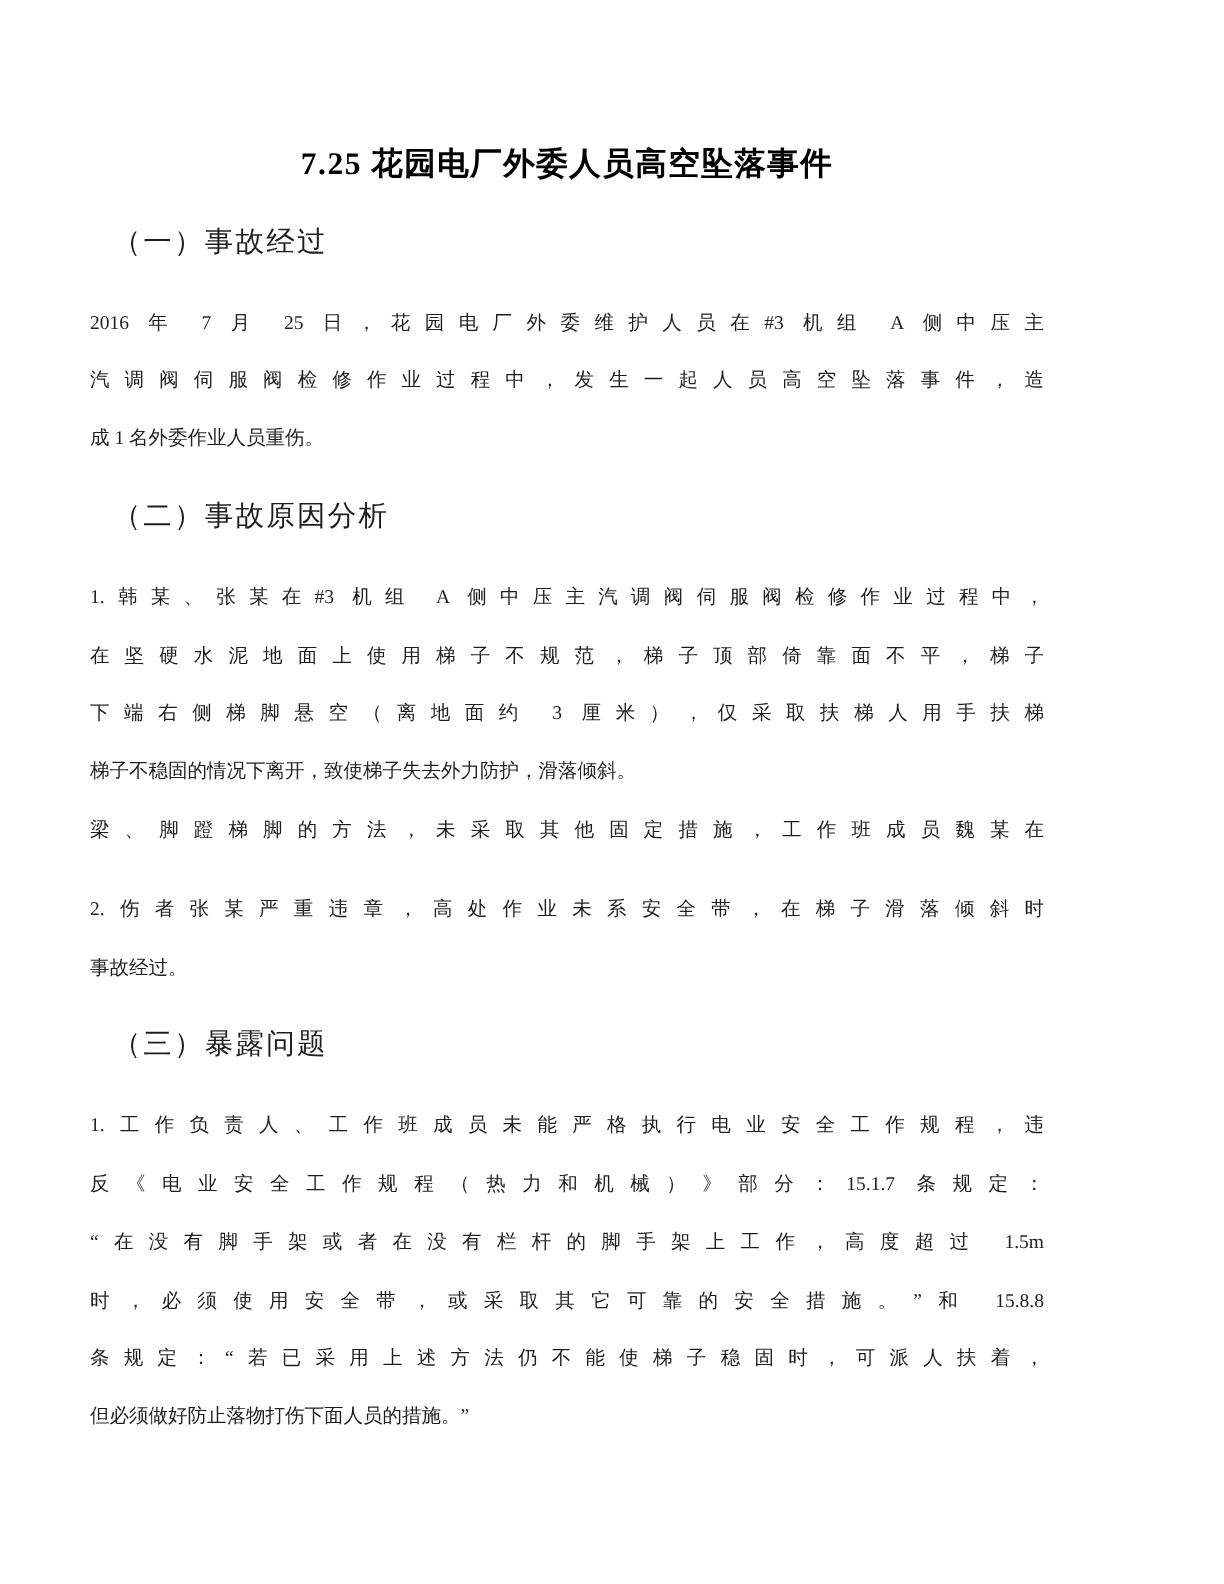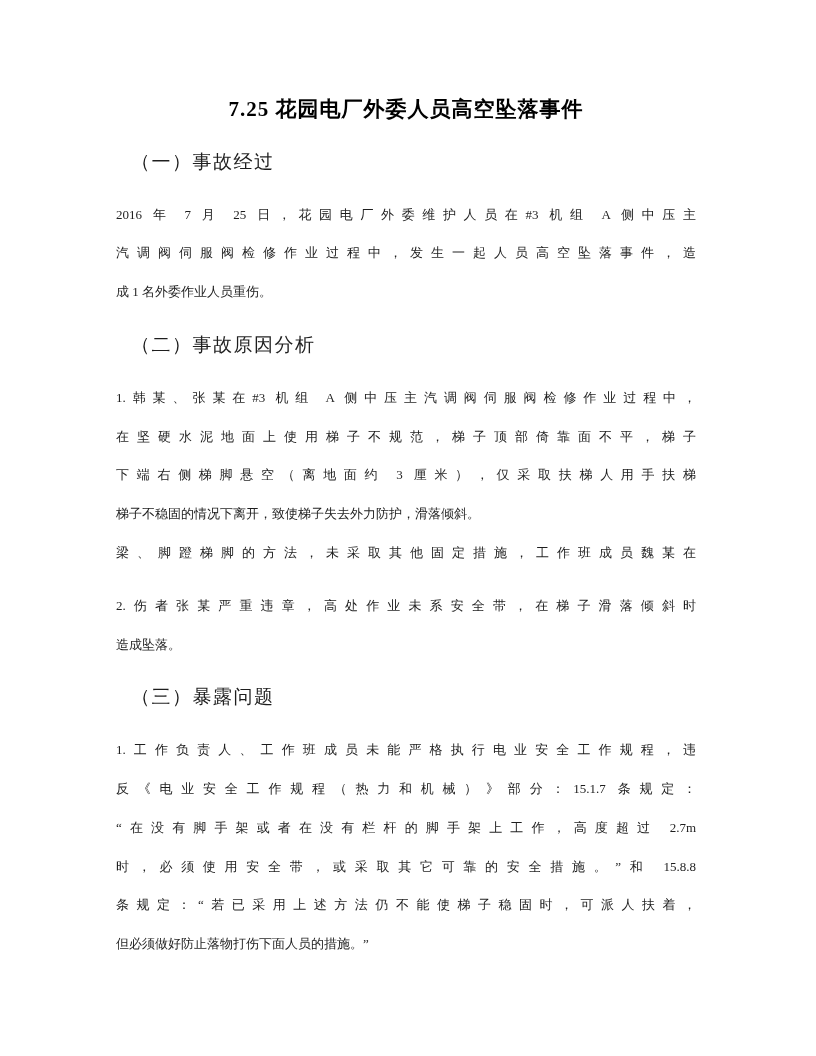--- a/index.html
+++ b/index.html
@@ -7,21 +7,21 @@
     padding: 0;
     background: #ffffff;
   }
   .page {
     position: relative;
     width: 816px;
     height: 1056px;
     margin: 0 auto;
     background: #ffffff;
     box-sizing: border-box;
-    padding: 90px 120px 0 116px;
+    padding: 90px 120px 0 60px;
     font-family: "Liberation Serif", "DejaVu Serif", serif;
     color: #1e1e1e;
     overflow: hidden;
   }
   .doc-title {
     font-size: 21px;
     font-weight: bold;
     color: #000000;
     text-align: center;
     line-height: 38.8px;
@@ -75,27 +75,27 @@
   <div class="paragraph">
     <div class="line">1.韩某、张某在#3 机组 A 侧中压主汽调阀伺服阀检修作业过程中，</div>
     <div class="line">在坚硬水泥地面上使用梯子不规范，梯子顶部倚靠面不平，梯子</div>
     <div class="line">下端右侧梯脚悬空（离地面约 3 厘米），仅采取扶梯人用手扶梯</div>
     <div class="line last">梯子不稳固的情况下离开，致使梯子失去外力防护，滑落倾斜。</div>
     <div class="line">梁、脚蹬梯脚的方法，未采取其他固定措施，工作班成员魏某在</div>
   </div>
 
   <div class="paragraph">
     <div class="line">2.伤者张某严重违章，高处作业未系安全带，在梯子滑落倾斜时</div>
-    <div class="line last">造成坠落。</div>
+    <div class="line last">事故经过。</div>
   </div>
 
   <div class="section-heading">（三）暴露问题</div>
 
   <div class="paragraph">
     <div class="line">1.工作负责人、工作班成员未能严格执行电业安全工作规程，违</div>
     <div class="line">反《电业安全工作规程（热力和机械）》部分：15.1.7 条规定：</div>
-    <div class="line">“在没有脚手架或者在没有栏杆的脚手架上工作，高度超过 2.7m</div>
+    <div class="line">“在没有脚手架或者在没有栏杆的脚手架上工作，高度超过 1.5m</div>
     <div class="line">时，必须使用安全带，或采取其它可靠的安全措施。”和 15.8.8</div>
     <div class="line">条规定：“若已采用上述方法仍不能使梯子稳固时，可派人扶着，</div>
     <div class="line last">但必须做好防止落物打伤下面人员的措施。”</div>
   </div>
 
 </div>
 
 </body></html>

